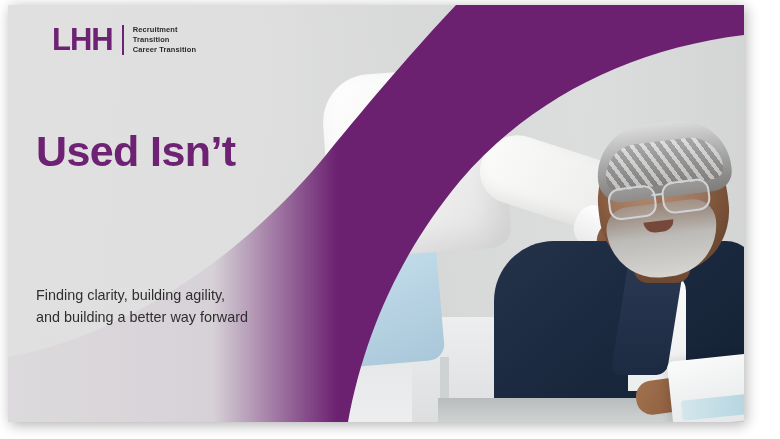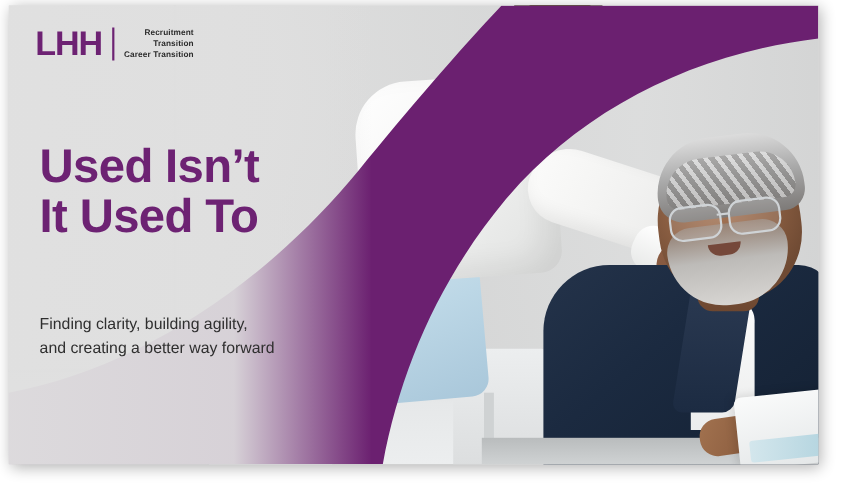--- a/index.html
+++ b/index.html
@@ -140,25 +140,25 @@
   
   .swoosh{position:absolute;left:0;top:0;width:736px;height:417px;pointer-events:none;}
 
   
   .scrim{position:absolute;left:0;top:0;width:330px;height:417px;
      background:linear-gradient(90deg,rgba(224,224,224,.97) 0%,rgba(223,223,223,.93) 62%,rgba(222,222,222,0) 100%);}
 
   
   .logo{position:absolute;left:24px;top:19px;display:flex;align-items:center;gap:9px;}
   .logo-mark{font-size:31px;font-weight:700;color:#6d2273;letter-spacing:-1px;
-     line-height:1;font-family:"Liberation Sans",sans-serif;}
+     line-height:1;font-family:"Liberation Sans",sans-serif;margin-left:20px;}
   .logo-rule{width:2px;height:30px;background:#6d2273;}
   .logo-lines{display:flex;flex-direction:column;gap:1px;}
   .logo-lines span{font-size:7.5px;font-weight:700;color:#2b2b2b;line-height:1.22;
-     letter-spacing:.1px;white-space:nowrap;text-align:right;}
+     letter-spacing:.1px;white-space:nowrap;}
 
   
   .headline{position:absolute;left:28px;top:94px;width:300px;
      font-size:43px;line-height:1.07;font-weight:700;color:#6d2273;
      letter-spacing:-.6px;}
   .headline span{display:block;}
   .subtitle{position:absolute;left:28px;top:266px;width:300px;
      font-size:14.4px;line-height:1.52;font-weight:400;color:#2f2f2f;}
   .subtitle span{display:block;}
 </style>
@@ -244,22 +244,21 @@
       <div class="logo-rule"></div>
       <div class="logo-lines">
         <span>Recruitment</span>
         <span>Transition</span>
         <span>Career Transition</span>
       </div>
     </div>
 
     <h1 class="headline">
       <span>Used Isn’t</span>
-      <span>It Used To</span>
     </h1>
 
     <p class="subtitle">
       <span>Finding clarity, building agility,</span>
-      <span>and creating a better way forward</span>
+      <span>and building a better way forward</span>
     </p>
 
   </div>
 </div>
 
 </body></html>

